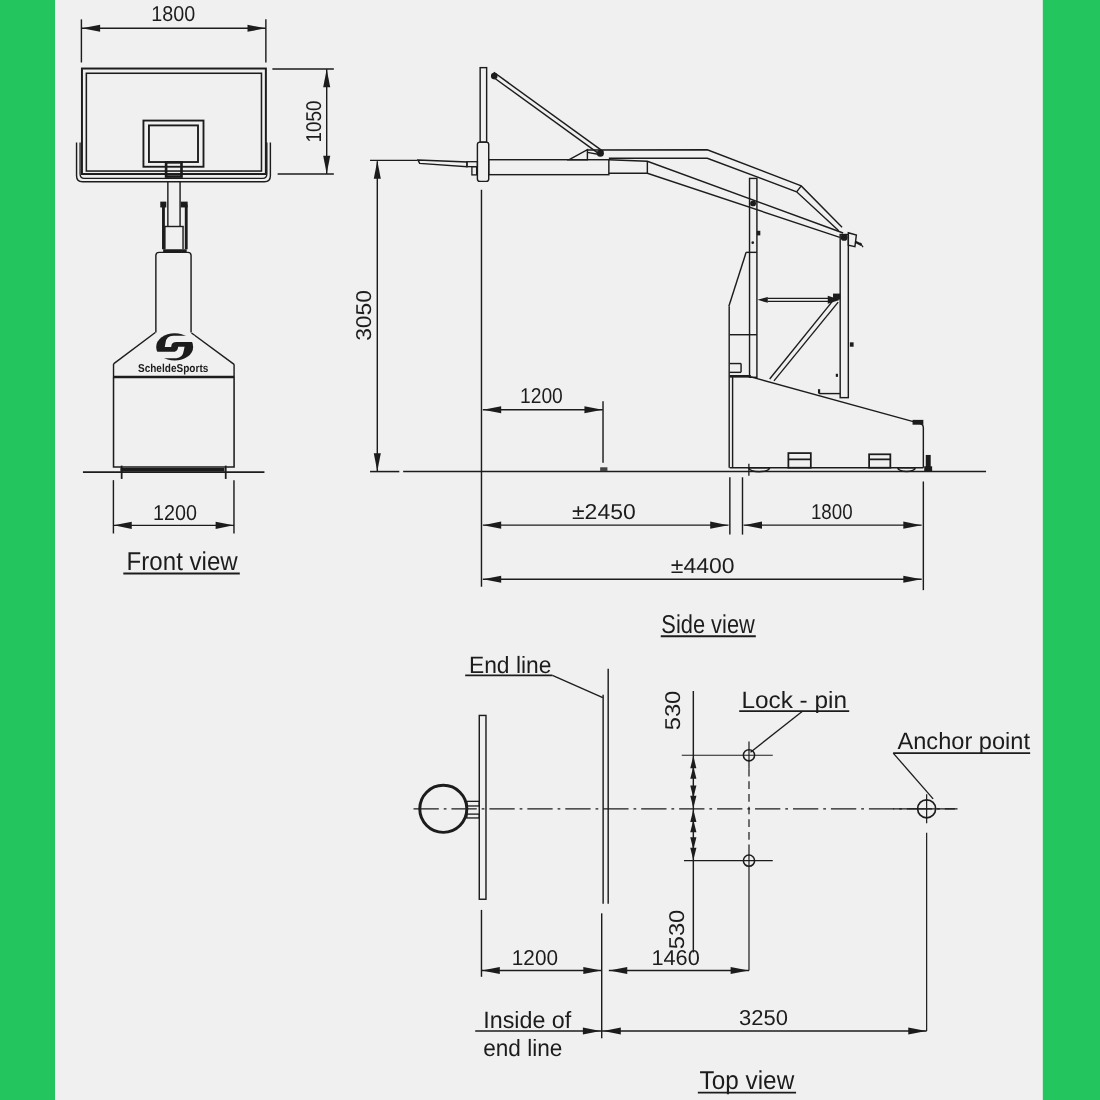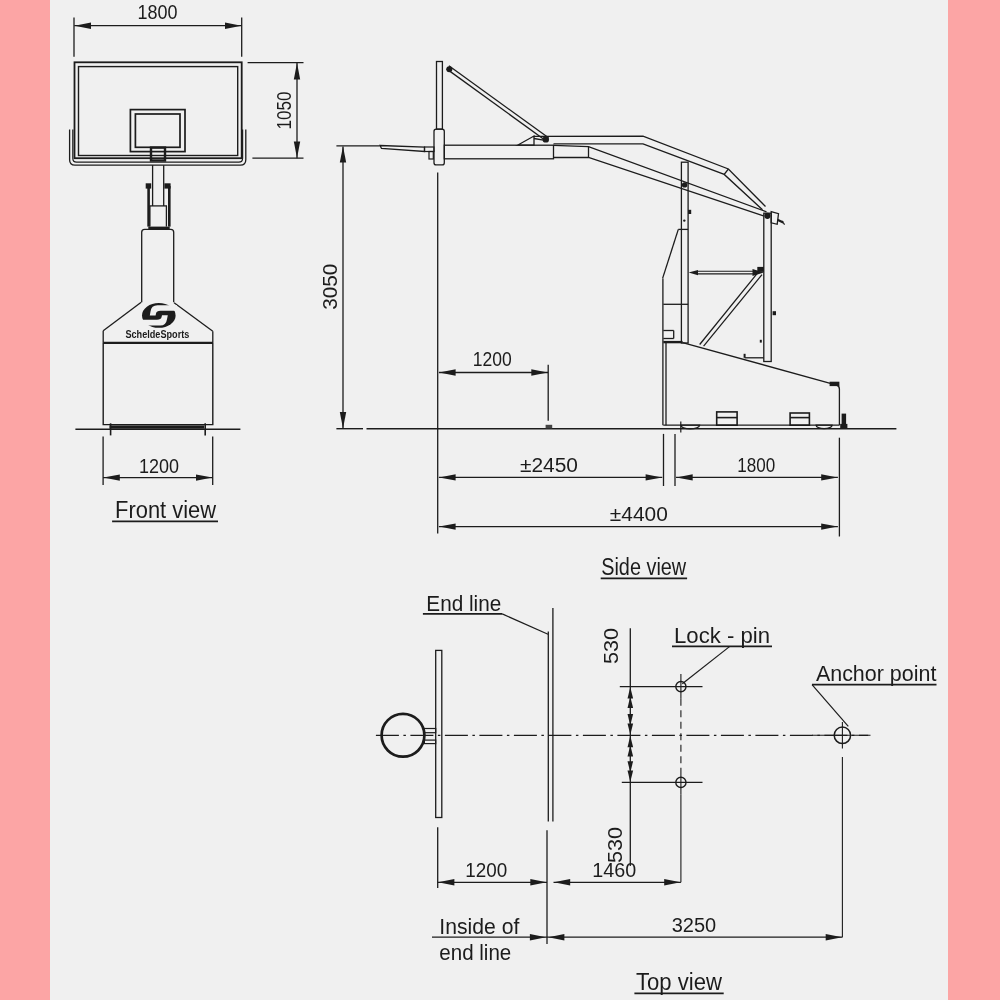--- a/index.html
+++ b/index.html
@@ -1,16 +1,16 @@
 <!DOCTYPE html>
 <html><head>
 <meta charset="utf-8">
 <style>
 html,body{margin:0;padding:0;background:#ffffff;}
-.page{position:relative;width:1000px;height:1000px;background:#fca5a5;overflow:hidden;}
+.page{position:relative;width:1000px;height:1000px;background:#22c55e;overflow:hidden;}
 svg{display:block;}
 text{font-family:"Liberation Sans",sans-serif;fill:#1c1c1c;}
 </style>
 </head>
 <body>
 <div class="page">
 <svg width="1000" height="1000" viewBox="0 0 1000 1000">
 
 <rect x="50" y="0" width="898" height="1000" fill="#f0f0f0"></rect>
 <g stroke="#1c1c1c" fill="none" stroke-width="1.3" stroke-linecap="butt">

